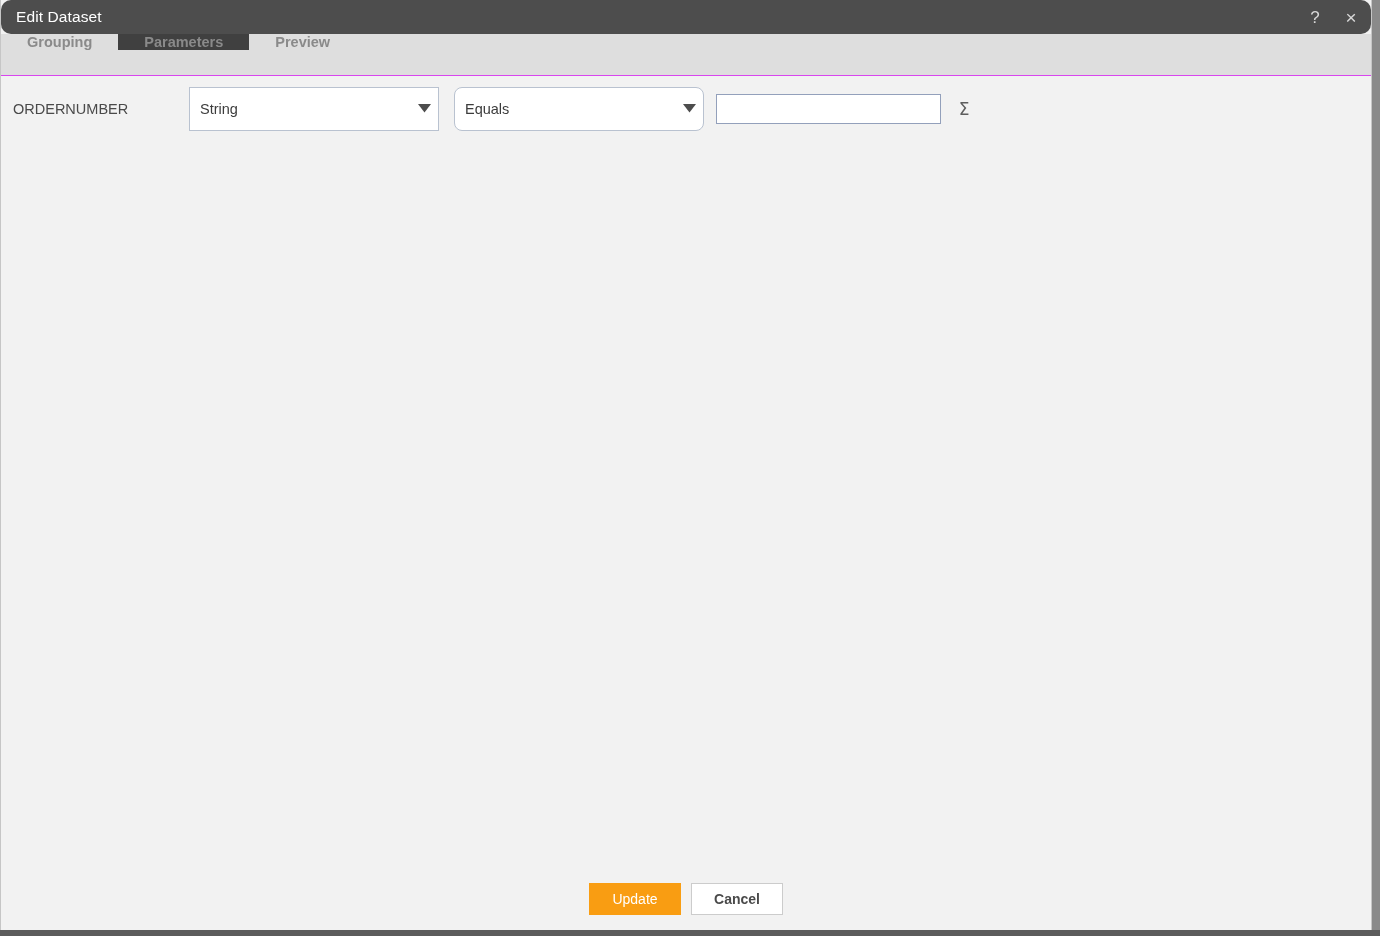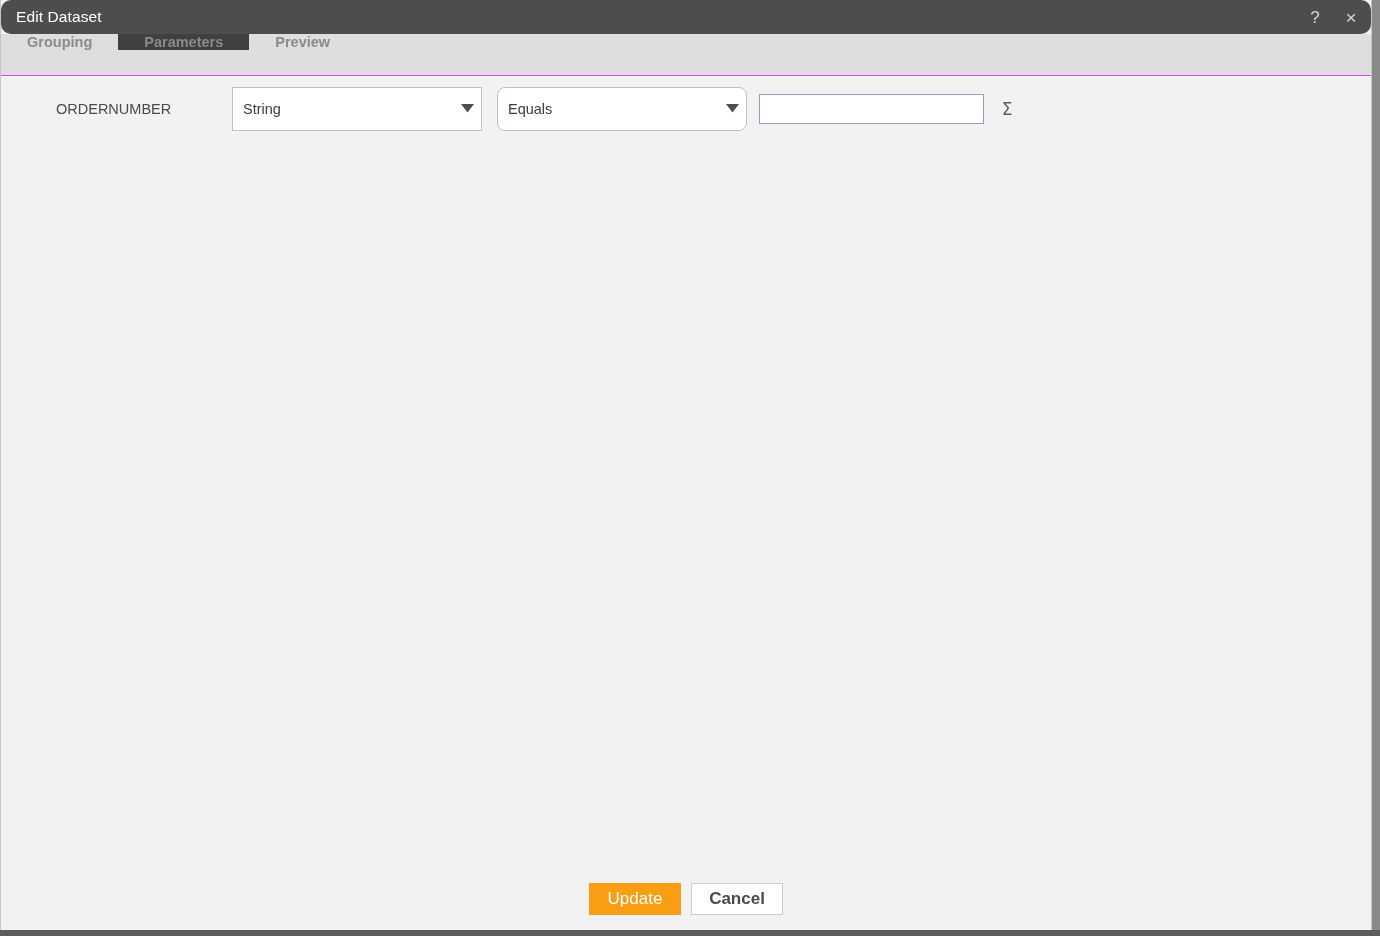--- a/index.html
+++ b/index.html
@@ -104,21 +104,20 @@
     position: relative;
     overflow: hidden;
   }
 
   .param-row {
     display: flex;
     align-items: center;
     padding: 13px 0 0 12px;
     box-sizing: border-box;
     height: 52px;
-    margin-left: 43px;
   }
   .param-label {
     width: 176px;
     min-width: 176px;
     font-size: 14.5px;
     color: #4a4a4a;
     white-space: nowrap;
   }
 
   .select-box {
@@ -185,21 +184,21 @@
     right: 0;
     bottom: 0;
     height: 62px;
     display: flex;
     align-items: center;
     justify-content: center;
     gap: 10px;
   }
   .btn {
     font-family: "Liberation Sans", sans-serif;
-    font-size: 17px;
+    font-size: 14px;
     height: 32px;
     min-width: 92px;
     padding: 0 14px;
     box-sizing: border-box;
     cursor: pointer;
     border: 1px solid transparent;
     display: flex;
     align-items: center;
     justify-content: center;
   }

